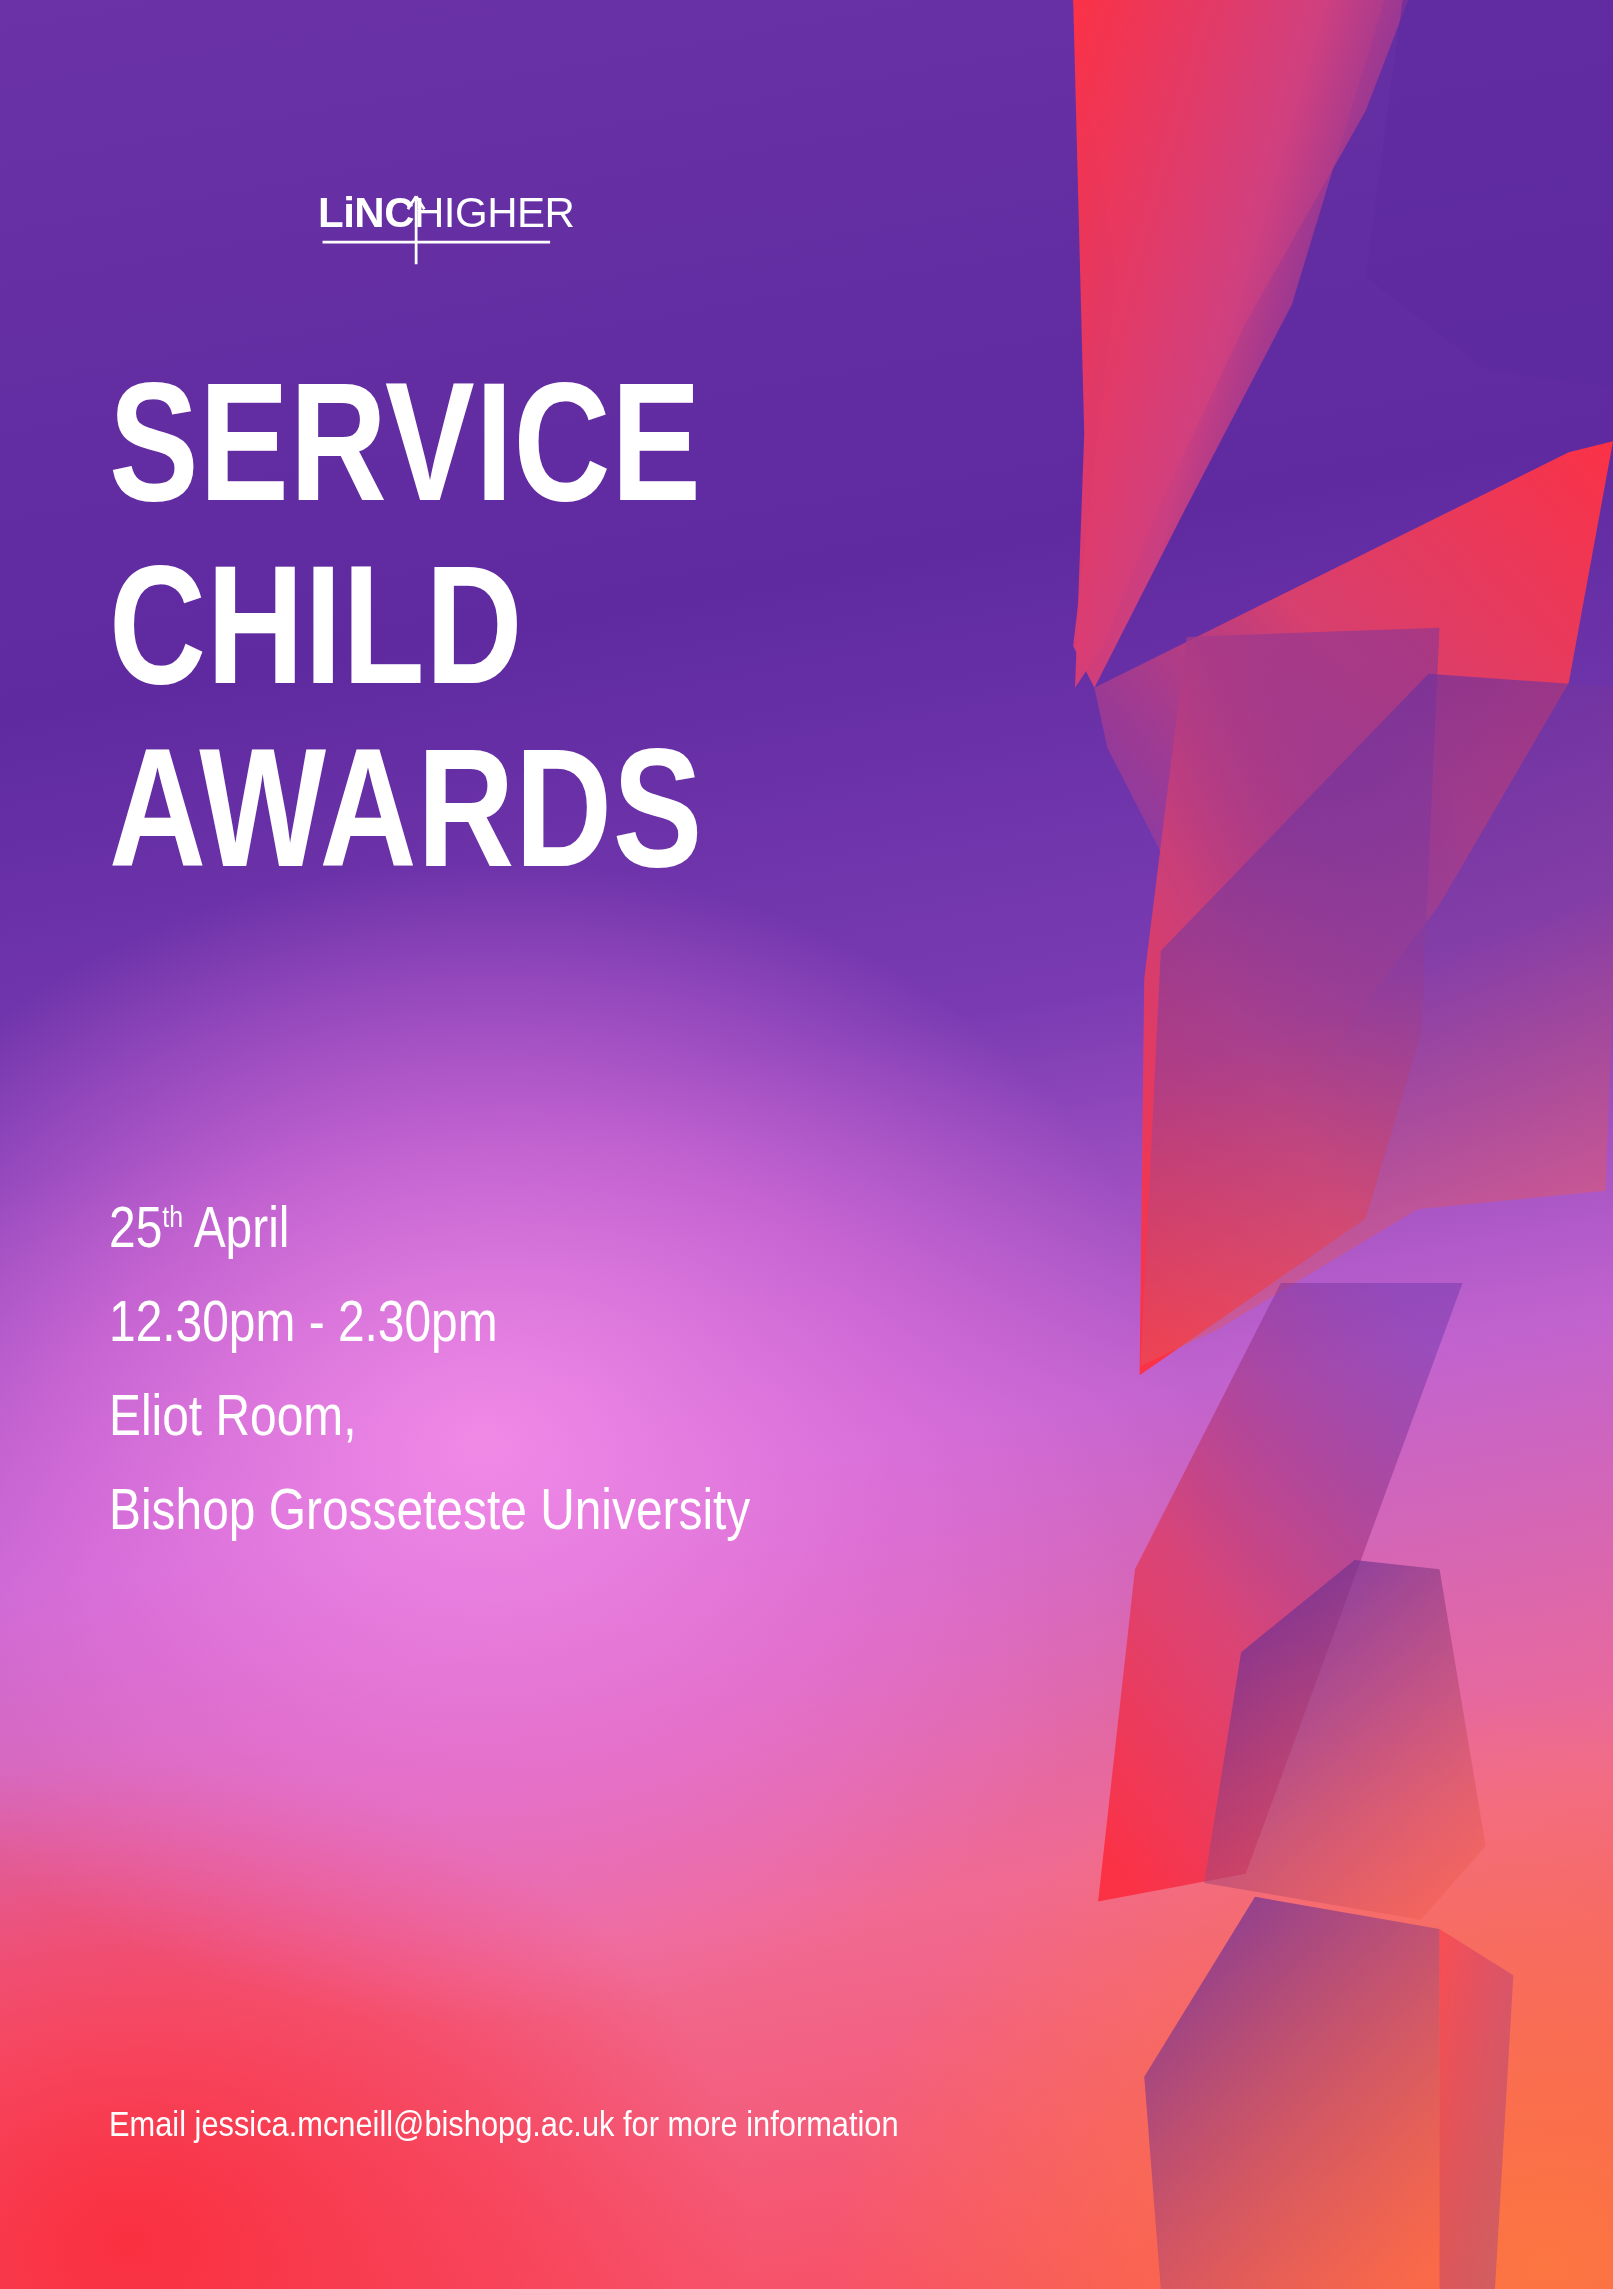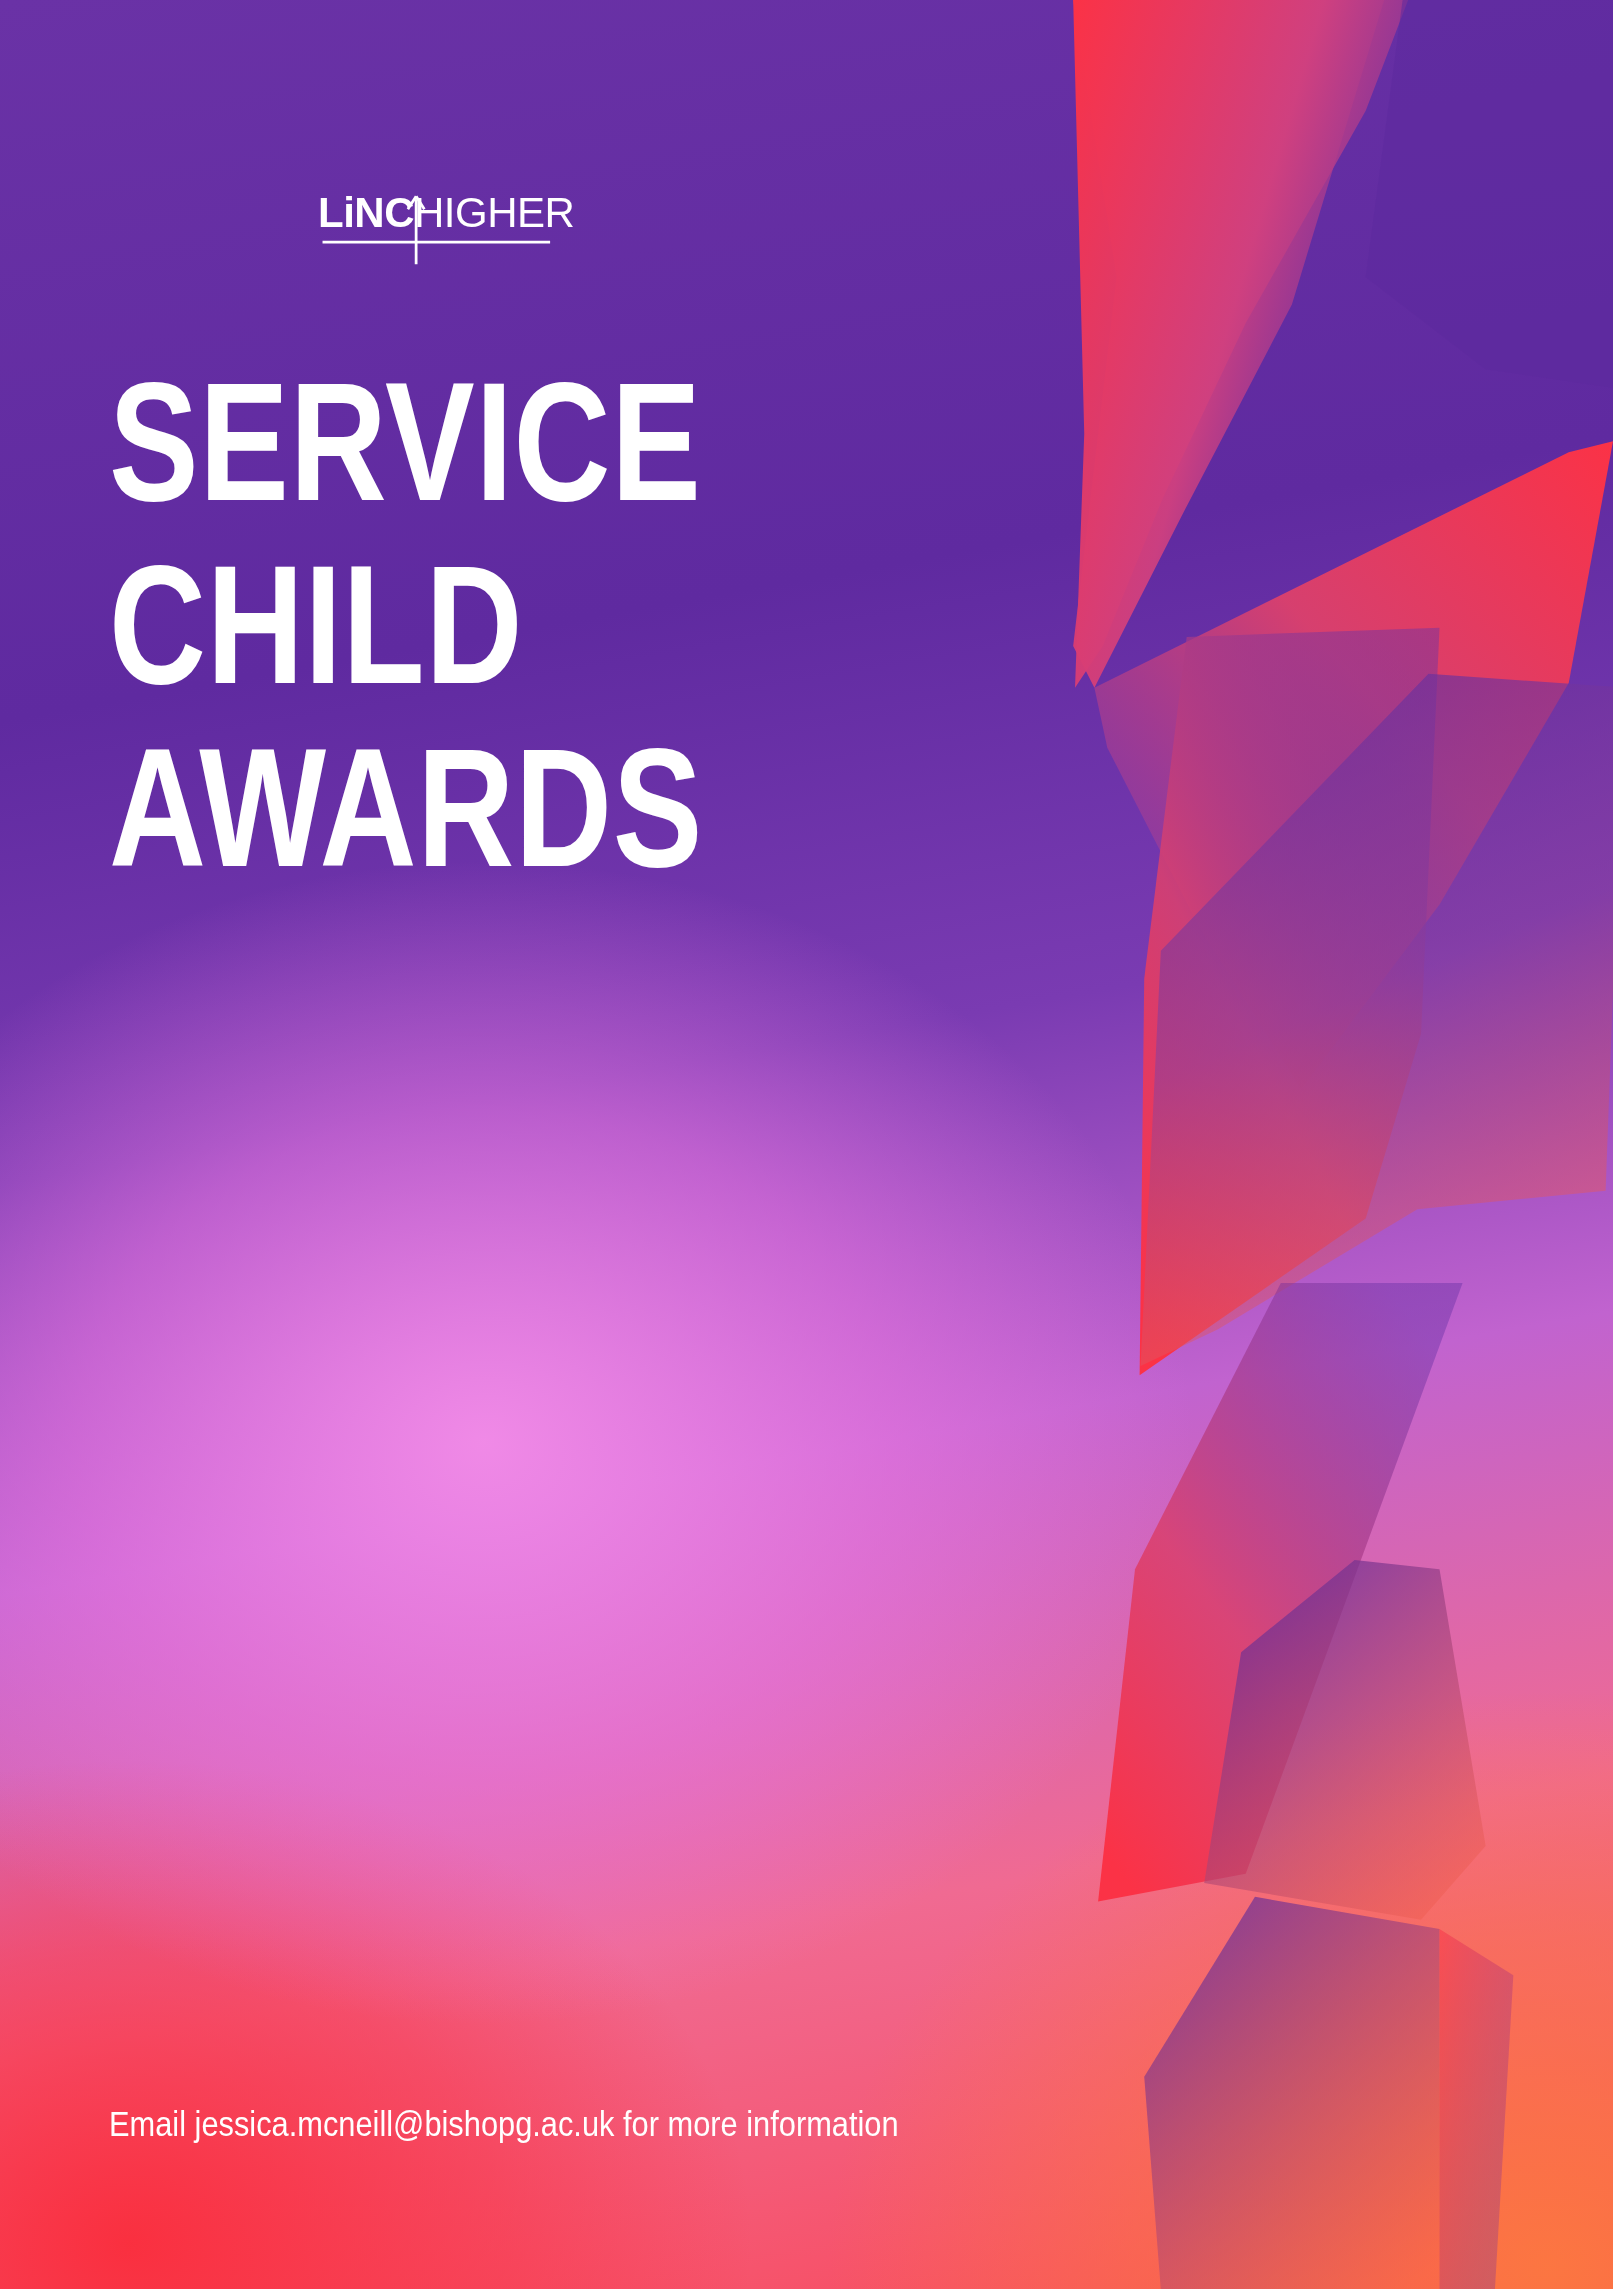--- a/index.html
+++ b/index.html
@@ -213,18 +213,24 @@
       <path d="M 106 8 L 97 22 M 106 8 L 115 22" stroke="#ffffff" stroke-width="3" fill="none"></path>
     </svg>
   </div>
 
   <div class="headline">
     <div class="headline-line">SERVICE</div>
     <div class="headline-line gap2">CHILD</div>
     <div class="headline-line gap2">AWARDS</div>
   </div>
 
+  <div class="details">
+    <div class="detail-line"><span>25</span><sup>th</sup><span> April</span></div>
+    <div class="detail-line">12.30pm - 2.30pm</div>
+    <div class="detail-line">Eliot Room,</div>
+    <div class="detail-line">Bishop Grosseteste University</div>
+  </div>
 
 
   <div class="email">Email jessica.mcneill@bishopg.ac.uk for more information</div>
 
 </div>
 
 
 </body></html>

